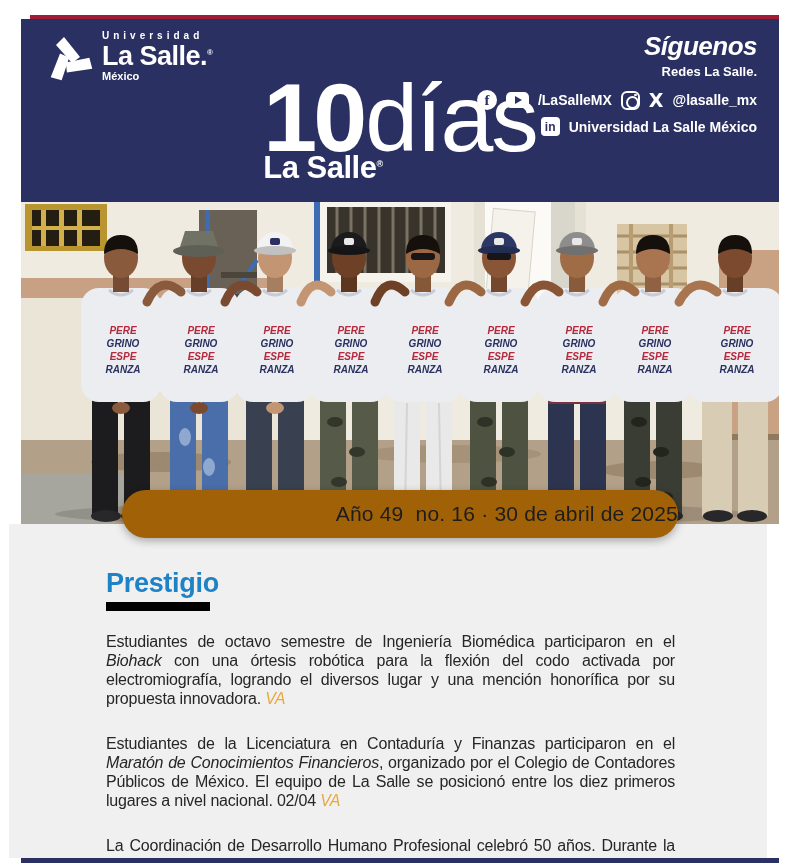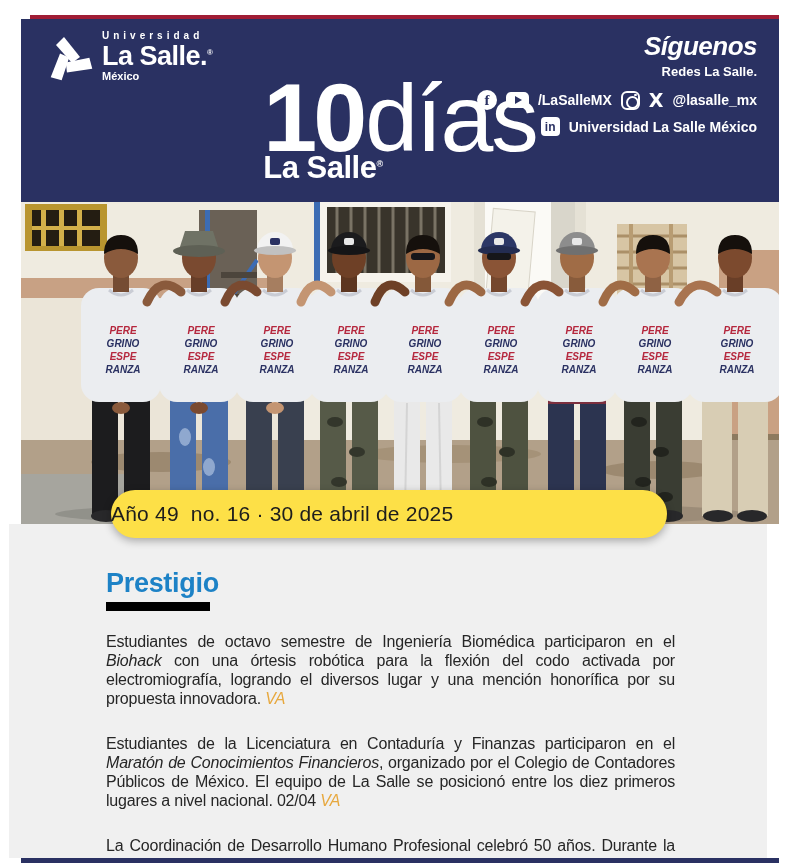--- a/index.html
+++ b/index.html
@@ -41,22 +41,22 @@
   .icn-ig::before { content:""; position:absolute; left:3px; top:3px; width:9px; height:9px; border:2px solid #fff; border-radius:50%; }
   .icn-ig::after { content:""; position:absolute; right:1px; top:1px; width:2.5px; height:2.5px; background:#fff; border-radius:50%; }
   .icn-x { color:#fff; font-weight:800; font-size:19px; line-height:1; font-family:"DejaVu Sans", sans-serif; }
   .icn-li { width:19px; height:19px; border-radius:4px; background:#fff; color:#2a3162; font-weight:bold; font-size:12px; }
 
   
   .photo { position:absolute; left:21px; top:202px; width:758px; height:322px; cursor:pointer;font-style:italic; }
   .photo svg { display:block; width:758px; height:322px; }
 
   
-  .pill { position:absolute; left:111px; top:490px; width:556px; height:48px; background:#fde047; border-radius:24px;
-          box-shadow:0 3px 8px rgba(0,0,0,0.30); display:flex; align-items:center; justify-content:flex-start;
+  .pill { position:absolute; left:122px; top:490px; width:556px; height:48px; background:#a16207; border-radius:24px;
+          box-shadow:0 3px 8px rgba(0,0,0,0.30); display:flex; align-items:center; justify-content:flex-end;
           font-size:21px; color:#1d1d1d; letter-spacing:0.2px; z-index:5; }
 
   
   .content { position:absolute; left:9px; top:524px; width:758px; height:334px; background:#f0f0f0; padding:44px 92px 0 97px; }
   .section-title { color:#1d82c6; font-size:27px; font-weight:bold; letter-spacing:-0.3px; }
   .title-bar { width:104px; height:9px; background:#000; margin-top:3px; }
   .paragraphs { margin-top:21px; }
   .para { font-size:16px; line-height:19px; color:#262626; text-align:justify; margin-bottom:26px; letter-spacing:-0.2px; }
   .seg-i { font-style:italic; }
   .seg-va { font-style:italic; color:#e7a83e; cursor:pointer; }

